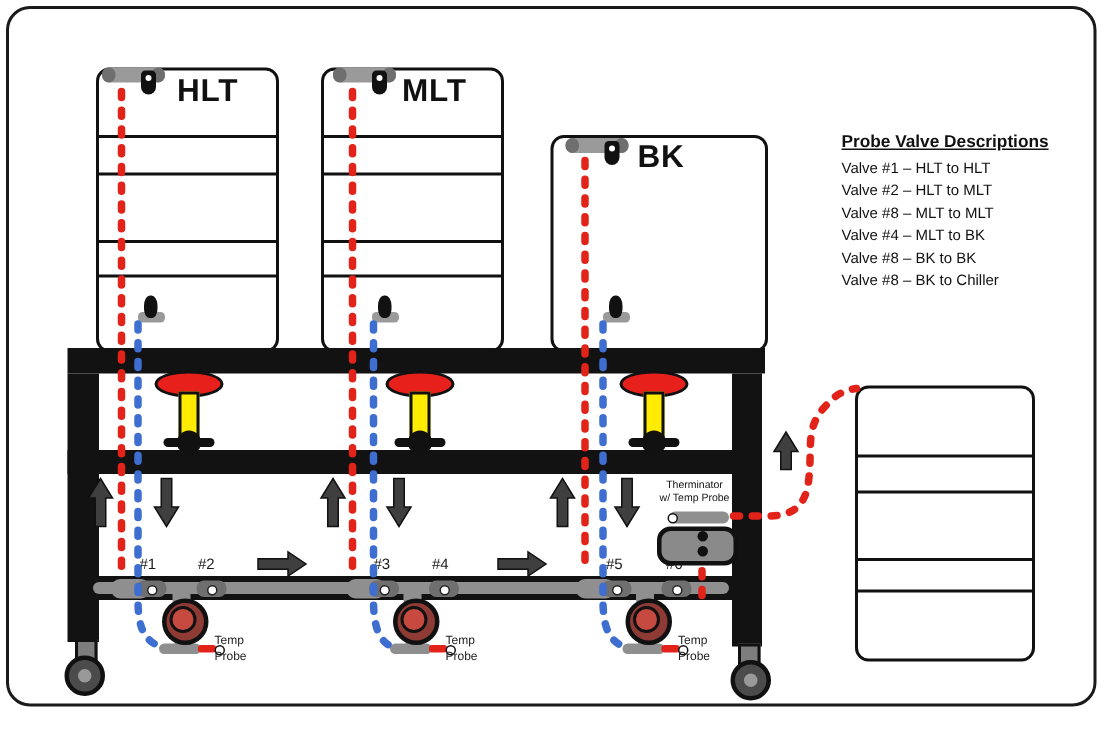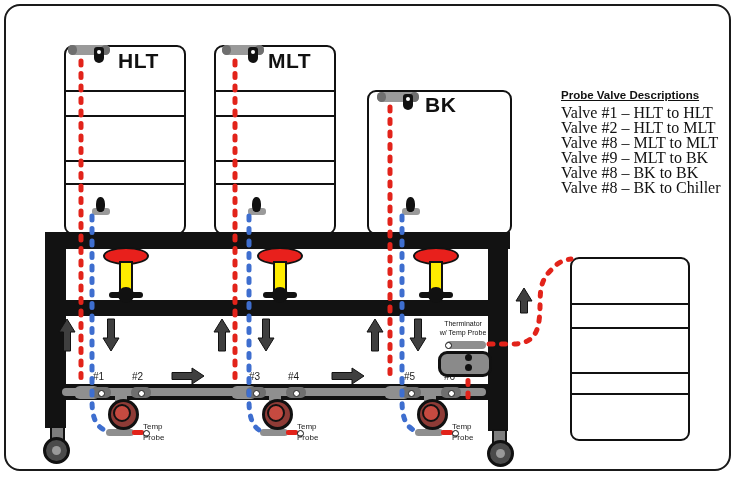--- a/index.html
+++ b/index.html
@@ -46,21 +46,21 @@
   .probe-red{position:absolute;width:12px;height:5px;border-radius:2px;}
   .probe-tip{position:absolute;width:5px;height:5px;background:#fff;border:1px solid #111;border-radius:50%;}
   .tp-label{position:absolute;font-size:8px;line-height:11px;color:#222;}
   
   .therm-label{position:absolute;width:70px;text-align:center;font-size:7px;line-height:8.5px;color:#111;}
   .therm-body{position:absolute;background:#8a8a8a;border:3px solid #111;border-radius:9px;}
   .therm-port{position:absolute;width:7px;height:7px;background:#111;border-radius:50%;}
   
   #legend{position:absolute;left:561px;top:89px;color:#111;}
   #legend .title{font-size:11.5px;font-weight:bold;text-decoration:underline;margin-bottom:4px;}
-  #legend .item{font-size:16px;line-height:15px;font-family:Liberation Serif, serif;}
+  #legend .item{font-size:10px;line-height:15px;}
   svg{position:absolute;left:0;top:0;pointer-events:none;}
 </style>
 </head>
 <body>
 
 <div id="canvas">
   <div id="page-border"></div>
 
   <div class="tank" style="left:64px;top:45px;width:118px;height:186px;">
     <div class="tline" style="top:43px;"></div>
@@ -225,21 +225,21 @@
   <div class="probe-tip" style="left:445px;top:342px;"></div>
   <div class="therm-body" style="left:438px;top:351px;width:48px;height:20px;"></div>
   <div class="therm-port" style="left:465px;top:354px;"></div>
   <div class="therm-port" style="left:465px;top:364px;"></div>
 
   <div id="legend">
     <div class="title">Probe Valve Descriptions</div>
     <div class="item">Valve #1 – HLT to HLT</div>
     <div class="item">Valve #2 – HLT to MLT</div>
     <div class="item">Valve #8 – MLT to MLT</div>
-    <div class="item">Valve #9 – MLT to BK</div>
+    <div class="item">Valve #4 – MLT to BK</div>
     <div class="item">Valve #8 – BK to BK</div>
     <div class="item">Valve #8 – BK to Chiller</div>
   </div>
 
   <svg width="736" height="498" viewBox="0 0 736 498">
 
     <g fill="none" stroke-width="5" stroke-linecap="round" stroke-dasharray="4 8.5">
       <path d="M81,61 V381" stroke="#e2231a"></path>
       <path d="M235,61 V381" stroke="#e2231a"></path>
       <path d="M390,107 V381" stroke="#e2231a"></path>

